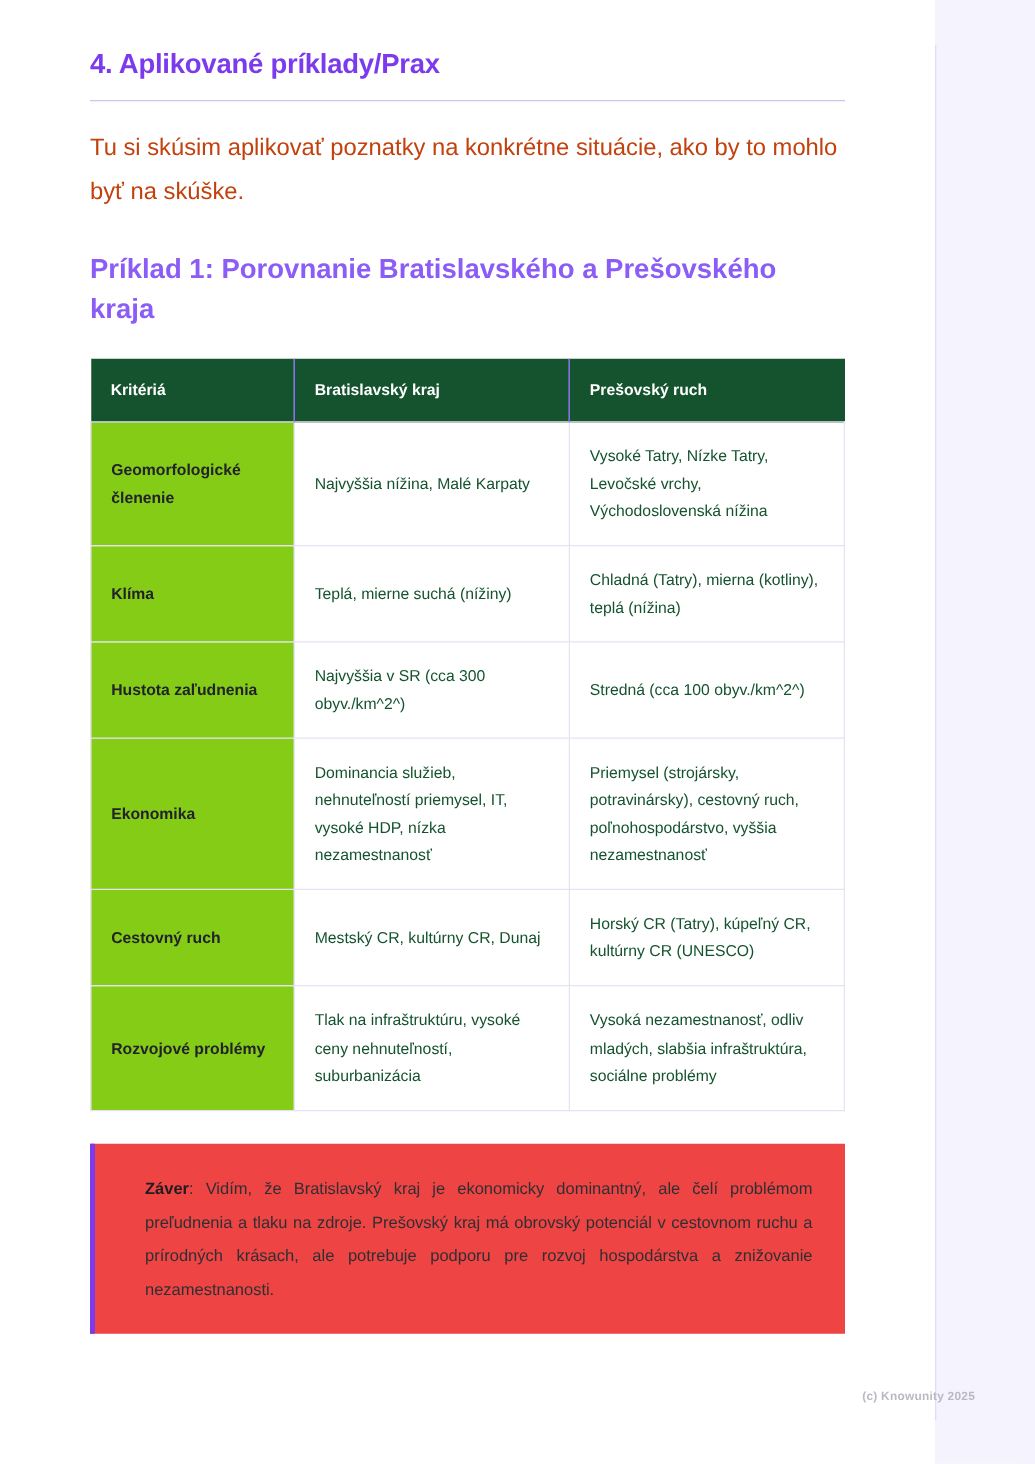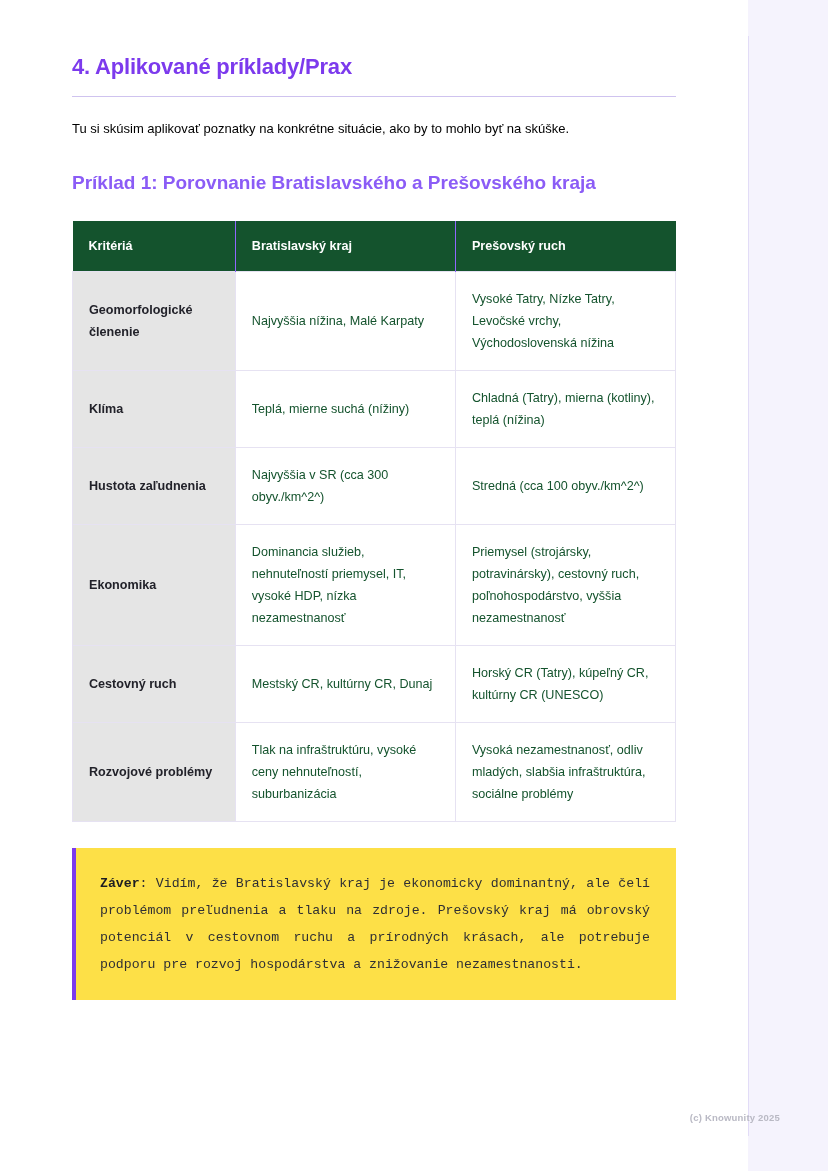--- a/index.html
+++ b/index.html
@@ -32,21 +32,21 @@
   .right-panel-line {
     position: absolute;
     top: 36px;
     left: 748px;
     width: 1px;
     height: 1100px;
     background: #e2dcf7;
   }
   .content {
     position: absolute;
-    top: 16px;
+    top: 0;
     left: 0;
     width: 748px;
     height: 958px;
     box-sizing: border-box;
     padding: 38px 72px 0 72px;
   }
   h1.title {
     font-size: 22px;
     font-weight: bold;
     color: #7c3aed;
@@ -54,27 +54,27 @@
     letter-spacing: -0.2px;
   }
   .title-rule {
     margin-top: 16px;
     height: 1px;
     background: #cfc3ef;
     width: 100%;
   }
   p.intro {
     margin: 20px 0 0 0;
-    font-size: 13px;
+    font-size: 19px;
     line-height: 1.85;
-    color: #000000;
+    color: #c2410c;
   }
   h2.sub {
     margin: 28px 0 0 0;
-    font-size: 19px;
+    font-size: 22px;
     font-weight: bold;
     color: #8b5cf6;
     line-height: 1.45;
   }
   table.cmp {
     margin-top: 24px;
     border-collapse: collapse;
     width: 100%;
     table-layout: fixed;
     font-size: 12.6px;
@@ -90,38 +90,37 @@
   }
   table.cmp thead th:last-child { border-right: none; }
   table.cmp tbody td {
     border: 1px solid #e6e2f2;
     padding: 16px 16px;
     vertical-align: middle;
     line-height: 1.75;
     color: #14532d;
   }
   table.cmp tbody td.crit {
-    background: #e5e5e5;
+    background: #84cc16;
     font-weight: bold;
     color: #22222a;
   }
   table.cmp col.c1 { width: 27%; }
   table.cmp col.c2 { width: 36.5%; }
   table.cmp col.c3 { width: 36.5%; }
 
   .conclusion {
     margin-top: 26px;
-    background: #fde047;
+    background: #ef4444;
     border-left: 4px solid #7c3aed;
-    padding: 22px 26px 22px 24px;
+    padding: 22px 26px 22px 40px;
     font-size: 13.2px;
     line-height: 2.05;
     text-align: justify;
     color: #2f2f33;
-    font-family: Liberation Mono, monospace;
   }
   .conclusion b { color: #1d1d22; }
   .footer-note {
     position: absolute;
     right: 48px;
     bottom: 48px;
     font-size: 9.5px;
     color: #b9b9c4;
     letter-spacing: 0.2px;
     font-weight: bold;

